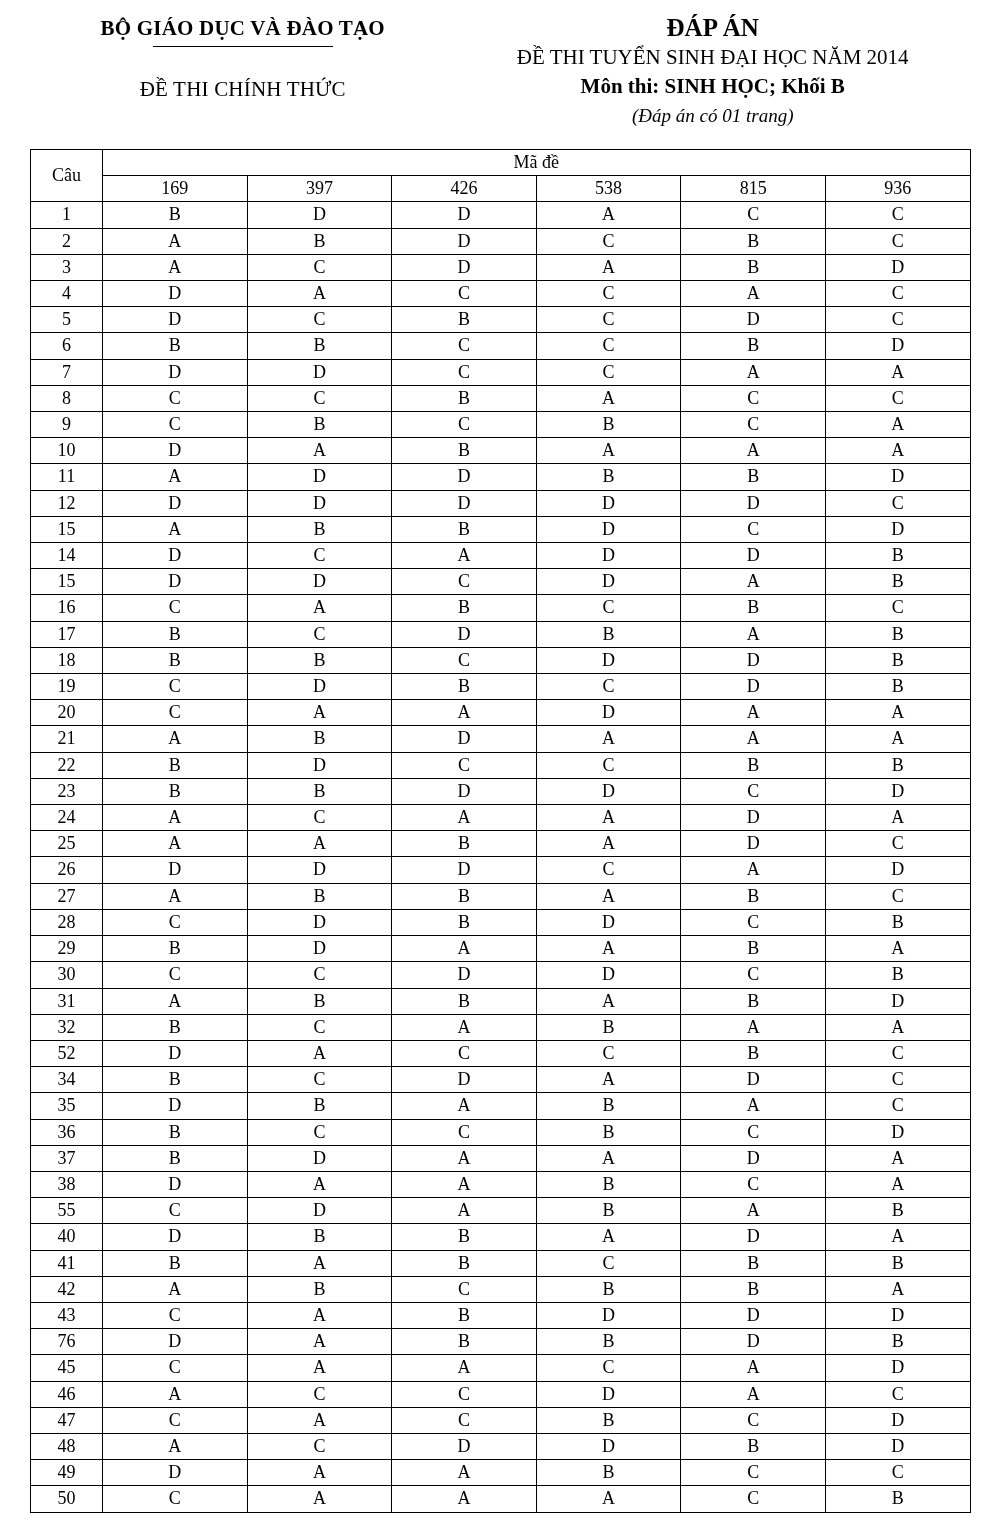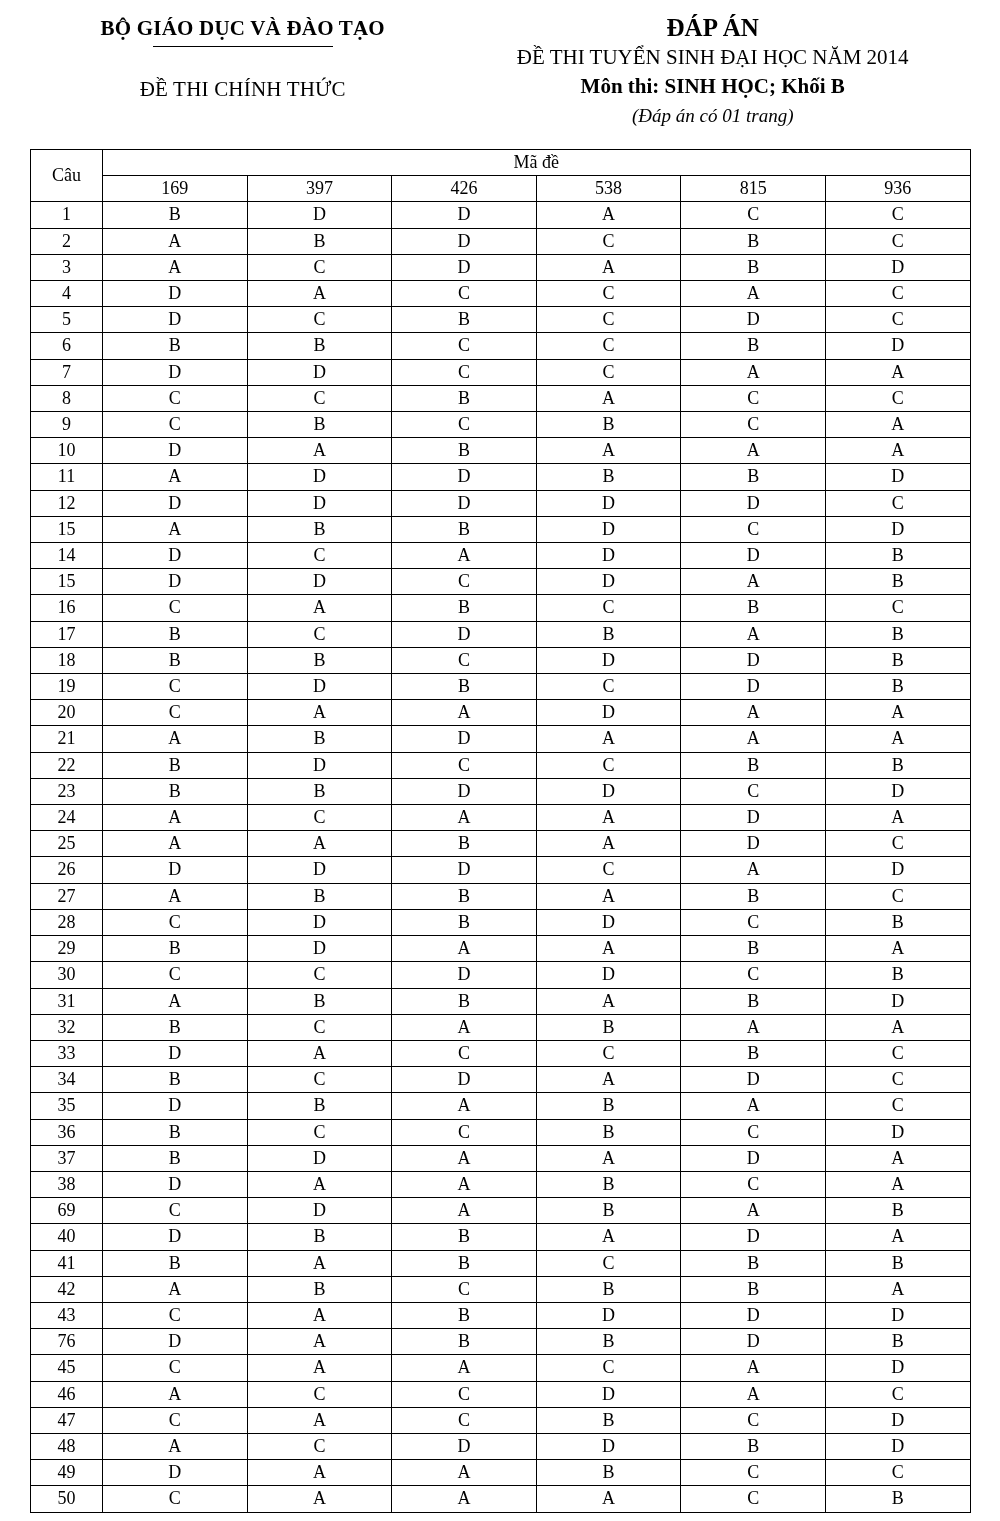--- a/index.html
+++ b/index.html
@@ -442,21 +442,21 @@
         <tr>
           <td class="num">32</td>
           <td class="ans">B</td>
           <td class="ans">C</td>
           <td class="ans">A</td>
           <td class="ans">B</td>
           <td class="ans">A</td>
           <td class="ans">A</td>
         </tr>
         <tr>
-          <td class="num">33</td>
+          <td class="num">52</td>
           <td class="ans">D</td>
           <td class="ans">A</td>
           <td class="ans">C</td>
           <td class="ans">C</td>
           <td class="ans">B</td>
           <td class="ans">C</td>
         </tr>
         <tr>
           <td class="num">34</td>
           <td class="ans">B</td>
@@ -496,21 +496,21 @@
         <tr>
           <td class="num">38</td>
           <td class="ans">D</td>
           <td class="ans">A</td>
           <td class="ans">A</td>
           <td class="ans">B</td>
           <td class="ans">C</td>
           <td class="ans">A</td>
         </tr>
         <tr>
-          <td class="num">69</td>
+          <td class="num">55</td>
           <td class="ans">C</td>
           <td class="ans">D</td>
           <td class="ans">A</td>
           <td class="ans">B</td>
           <td class="ans">A</td>
           <td class="ans">B</td>
         </tr>
         <tr>
           <td class="num">40</td>
           <td class="ans">D</td>

